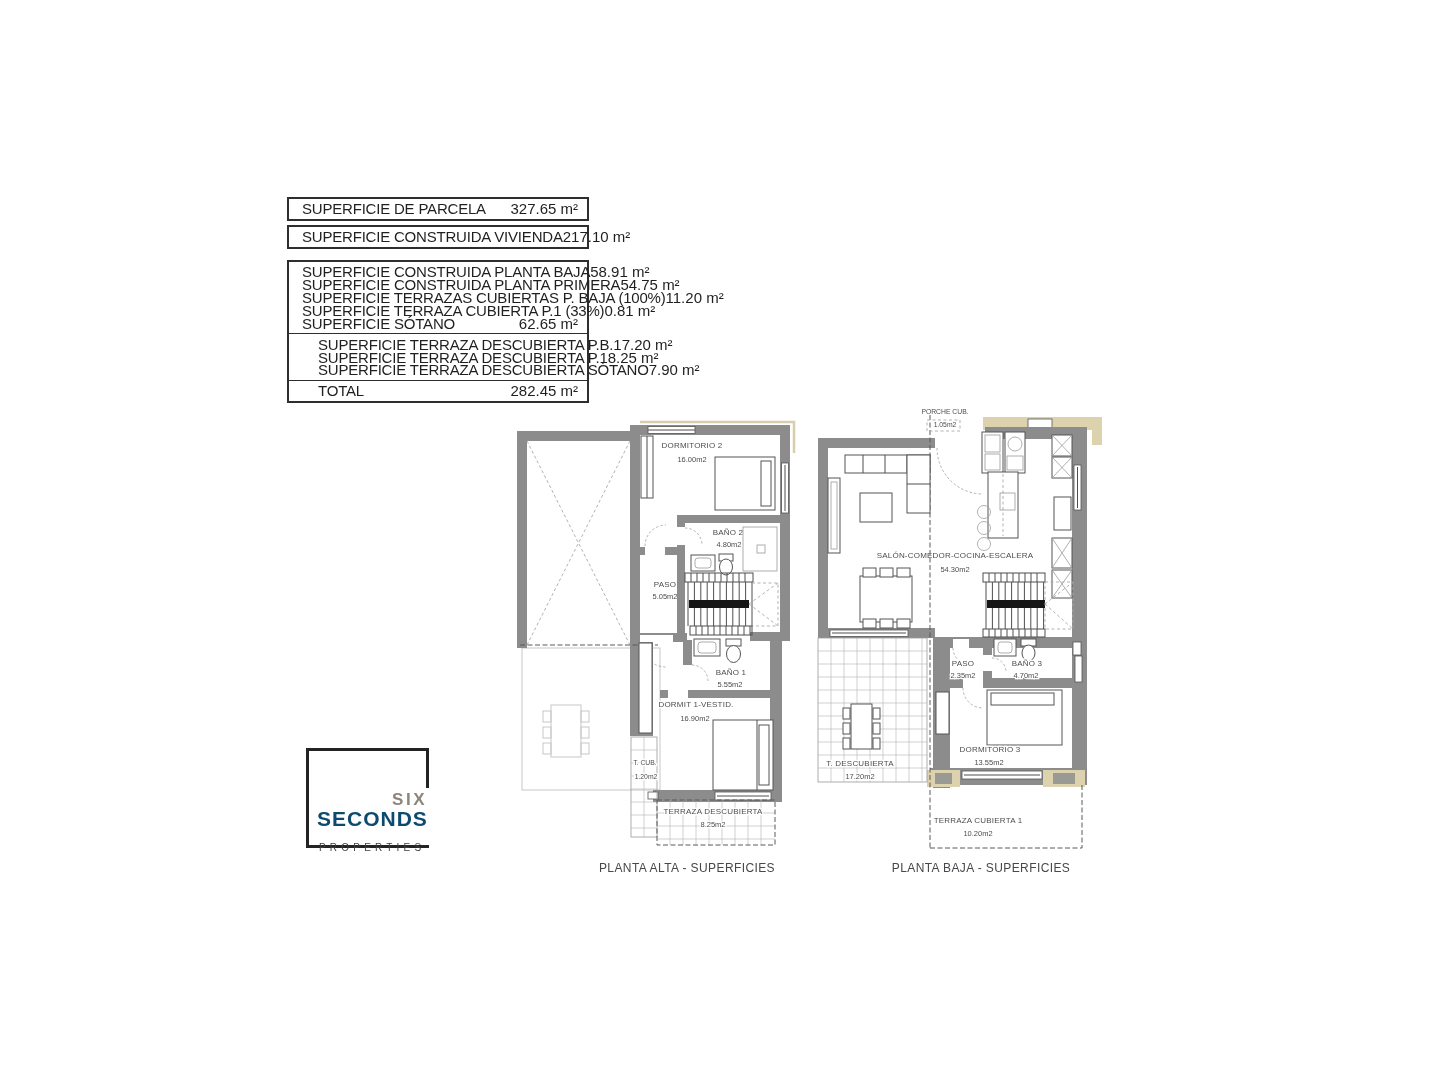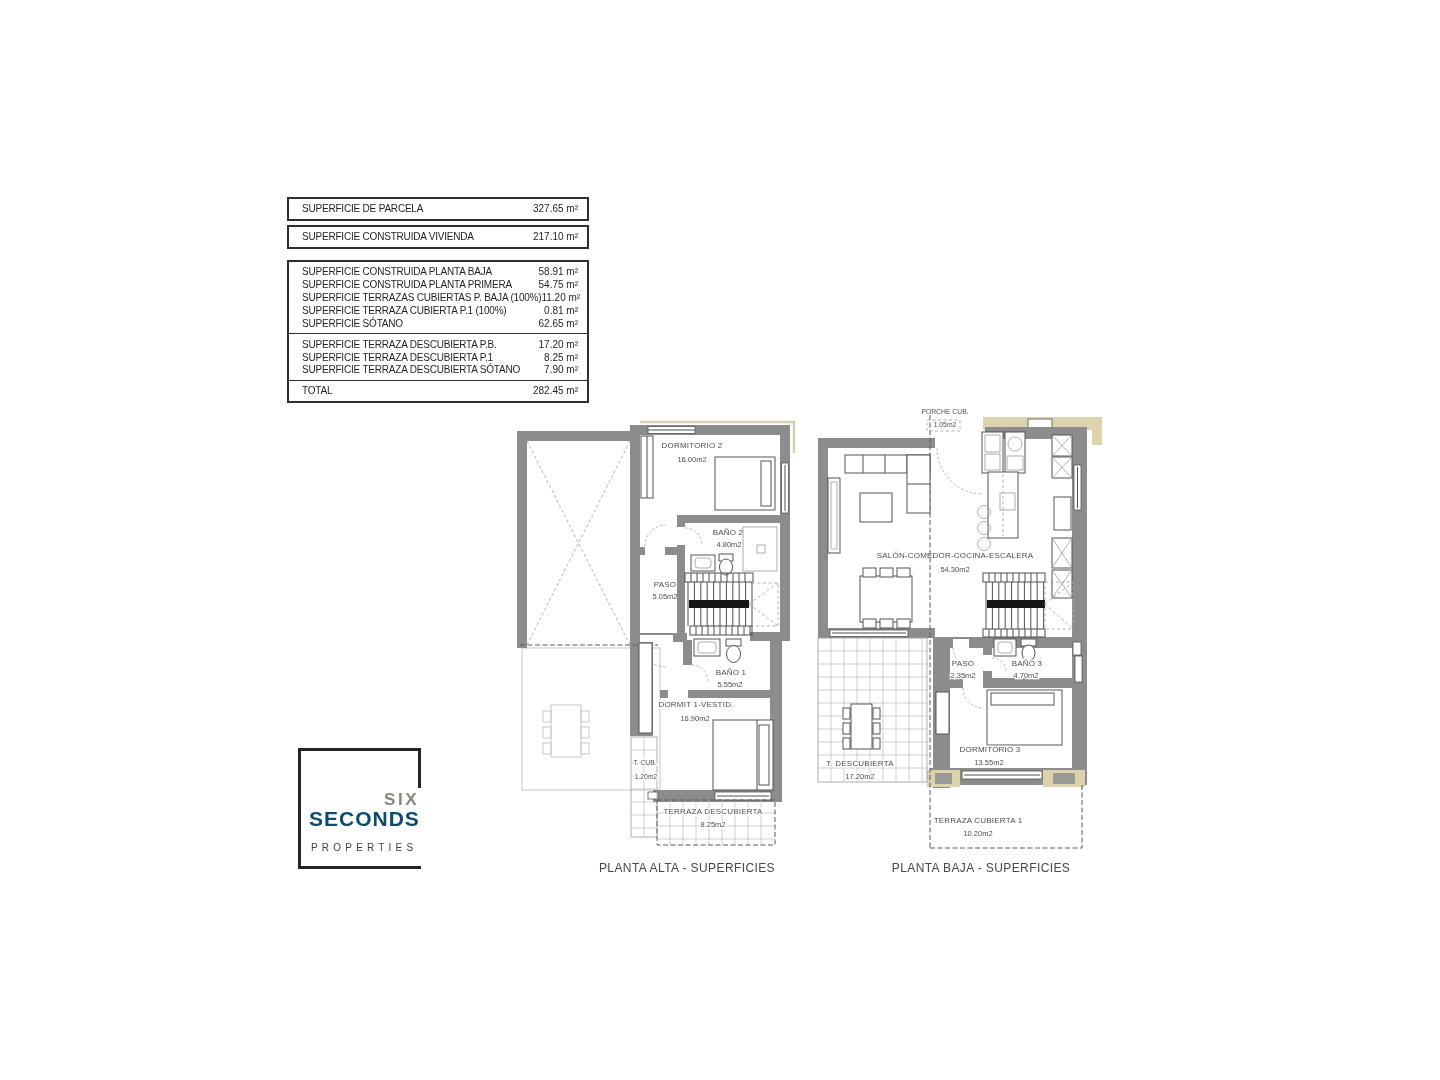--- a/index.html
+++ b/index.html
@@ -5,27 +5,27 @@
   html,body{margin:0;padding:0;background:#fff;}
   .canvas{position:relative;width:1440px;height:1080px;background:#ffffff;overflow:hidden;
           font-family:"Liberation Sans",sans-serif;color:#222;}
 
   
   .area-table{position:absolute;left:287px;top:197px;width:302px;}
   .tbox{border:2px solid #2e2e2e;background:#fff;box-sizing:border-box;}
   .tbox.b1{margin-bottom:4px;}
   .tbox.b2{margin-bottom:11px;}
   .tsec{padding:3.5px 0;}
-  .tsec + .tsec{border-top:1.5px solid #2e2e2e;}
-  .trow{display:flex;align-items:center;height:12.9px;font-size:10px;color:#1f1f1f;}
+  .tsec + .tsec{border-top:1.5px solid #2e2e2e;padding-left:16px;}
+  .trow{display:flex;align-items:center;height:12.9px;font-size:15px;color:#1f1f1f;}
   .tl{flex:1;padding-left:13px;white-space:nowrap;letter-spacing:-0.2px;}
   .tv{padding-right:9px;white-space:nowrap;}
 
   
-  .logo{position:absolute;left:298px;top:748px;width:123px;height:121px;}
+  .logo{position:absolute;left:306px;top:748px;width:123px;height:100px;}
   .logo .f{position:absolute;background:#232323;}
   .logo .f-top{left:0;top:0;right:0;height:3px;}
   .logo .f-left{left:0;top:0;bottom:0;width:3px;}
   .logo .f-bottom{left:0;bottom:0;right:0;height:3px;}
   .logo .f-right{right:0;top:0;width:3px;height:40px;}
   .logo .six{position:absolute;right:2px;top:42px;font-size:17px;font-weight:bold;
              letter-spacing:2.5px;color:#8b857a;white-space:nowrap;}
   .logo .seconds{position:absolute;left:11px;top:59px;font-size:21px;font-weight:bold;
              letter-spacing:1px;color:#0c4a6e;white-space:nowrap;}
   .logo .properties{position:absolute;left:13px;top:94px;font-size:10px;letter-spacing:4.2px;
@@ -88,21 +88,21 @@
           </div>
         <div class="trow">
             <span class="tl">SUPERFICIE CONSTRUIDA PLANTA PRIMERA</span>
             <span class="tv">54.75 m²</span>
           </div>
         <div class="trow">
             <span class="tl">SUPERFICIE TERRAZAS CUBIERTAS P. BAJA (100%)</span>
             <span class="tv">11.20 m²</span>
           </div>
         <div class="trow">
-            <span class="tl">SUPERFICIE TERRAZA CUBIERTA P.1 (100%)</span>
+            <span class="tl">SUPERFICIE TERRAZA CUBIERTA P.1 (33%)</span>
             <span class="tv">0.81 m²</span>
           </div>
         <div class="trow">
             <span class="tl">SUPERFICIE SÓTANO</span>
             <span class="tv">62.65 m²</span>
           </div>
       </div>
       <div class="tsec">
         <div class="trow">
             <span class="tl">SUPERFICIE TERRAZA DESCUBIERTA P.B.</span>

